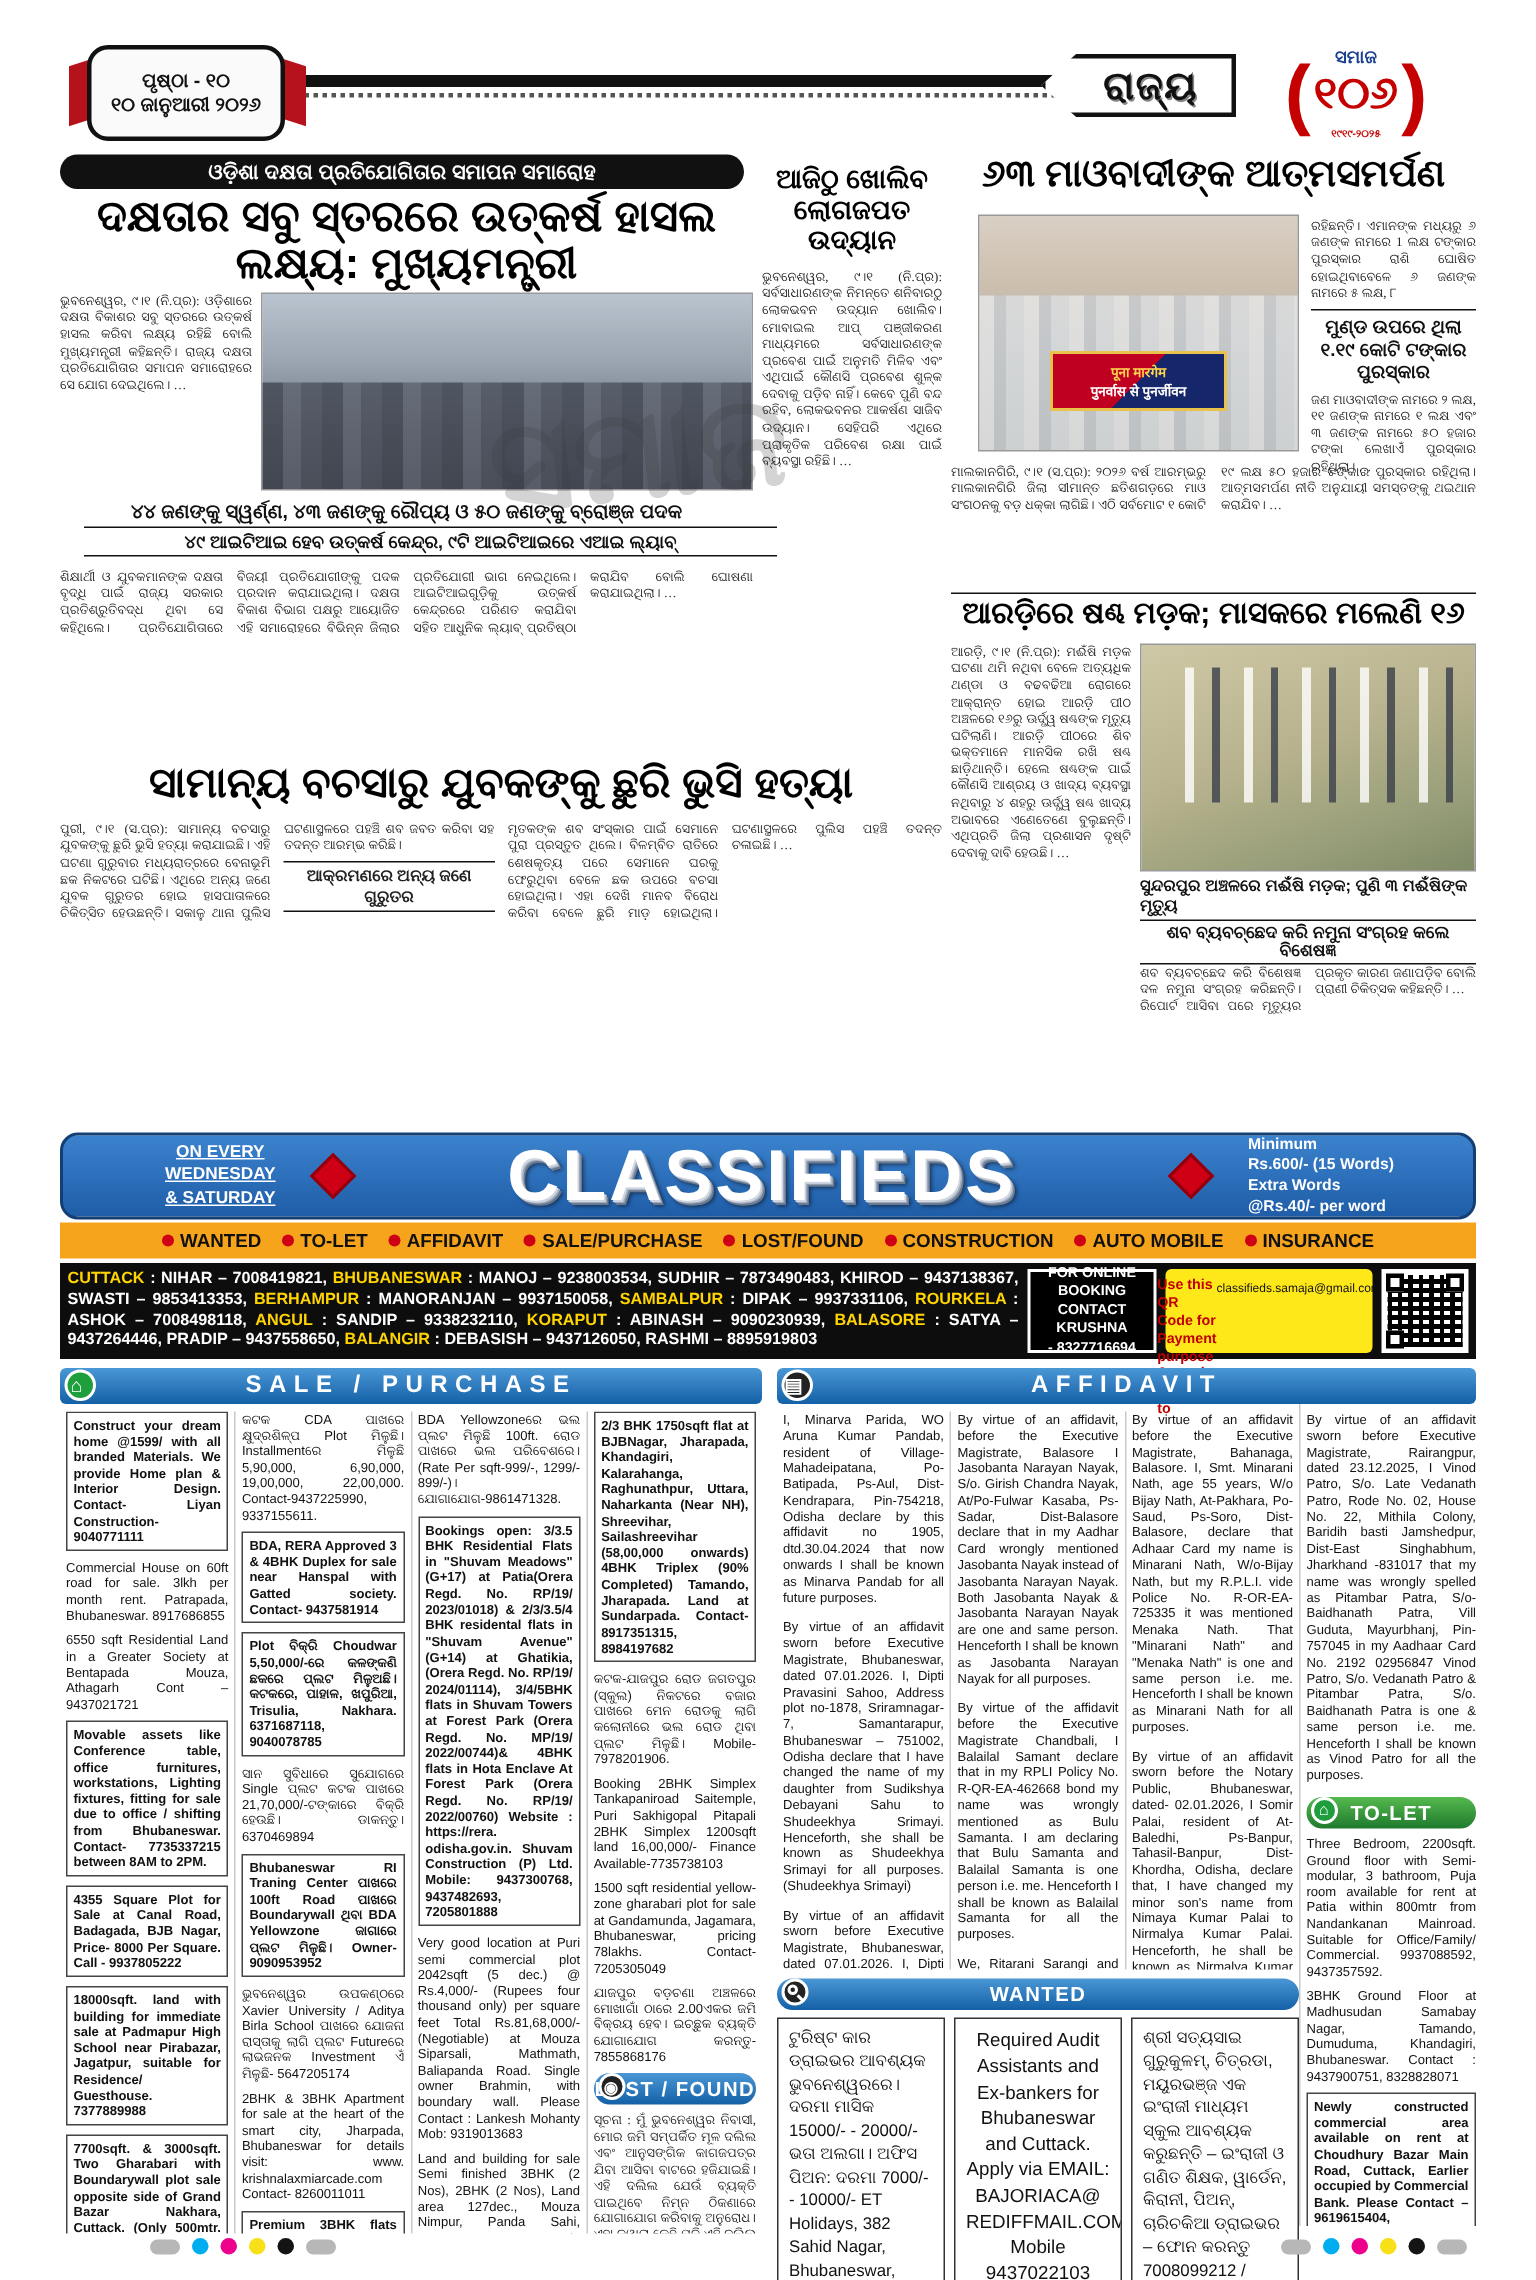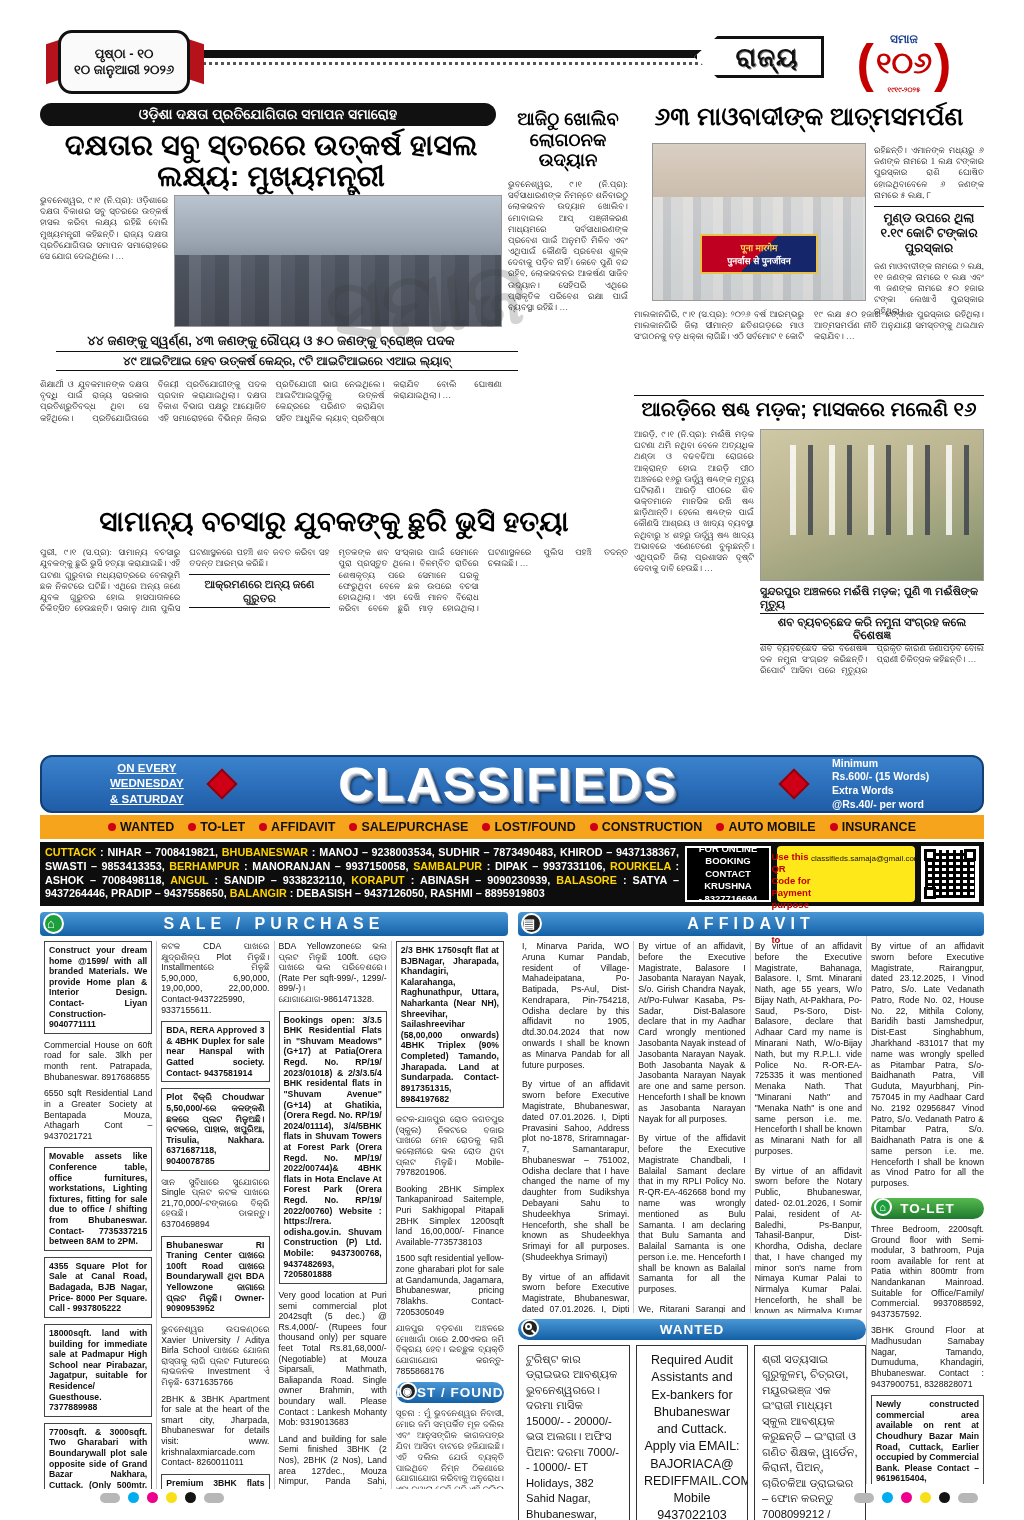--- a/index.html
+++ b/index.html
@@ -182,21 +182,21 @@
     </div>
     <div class="a1-lead odia-body">ଭୁବନେଶ୍ୱର, ୯।୧ (ନି.ପ୍ର): ଓଡ଼ିଶାରେ ଦକ୍ଷତା ବିକାଶର ସବୁ ସ୍ତରରେ ଉତ୍କର୍ଷ ହାସଲ କରିବା ଲକ୍ଷ୍ୟ ରହିଛି ବୋଲି ମୁଖ୍ୟମନ୍ତ୍ରୀ କହିଛନ୍ତି। ରାଜ୍ୟ ଦକ୍ଷତା ପ୍ରତିଯୋଗିତାର ସମାପନ ସମାରୋହରେ ସେ ଯୋଗ ଦେଇଥିଲେ। …</div>
     <div class="photo photo1">
         <div class="ppl"></div>
       </div>
     <div class="a1-sub1 subline">୪୪ ଜଣଙ୍କୁ ସ୍ୱର୍ଣ୍ଣ, ୪୩ ଜଣଙ୍କୁ ରୌପ୍ୟ ଓ ୫୦ ଜଣଙ୍କୁ ବ୍ରୋଞ୍ଜ ପଦକ</div>
     <div class="a1-sub2 subline ruled">୪୯ ଆଇଟିଆଇ ହେବ ଉତ୍କର୍ଷ କେନ୍ଦ୍ର, ୯ଟି ଆଇଟିଆଇରେ ଏଆଇ ଲ୍ୟାବ୍</div>
     <div class="a1-body odia-body">ଶିକ୍ଷାର୍ଥୀ ଓ ଯୁବକମାନଙ୍କ ଦକ୍ଷତା ବୃଦ୍ଧି ପାଇଁ ରାଜ୍ୟ ସରକାର ପ୍ରତିଶ୍ରୁତିବଦ୍ଧ ଥିବା ସେ କହିଥିଲେ। ପ୍ରତିଯୋଗିତାରେ ବିଜୟୀ ପ୍ରତିଯୋଗୀଙ୍କୁ ପଦକ ପ୍ରଦାନ କରାଯାଇଥିଲା। ଦକ୍ଷତା ବିକାଶ ବିଭାଗ ପକ୍ଷରୁ ଆୟୋଜିତ ଏହି ସମାରୋହରେ ବିଭିନ୍ନ ଜିଲାର ପ୍ରତିଯୋଗୀ ଭାଗ ନେଇଥିଲେ। ଆଇଟିଆଇଗୁଡ଼ିକୁ ଉତ୍କର୍ଷ କେନ୍ଦ୍ରରେ ପରିଣତ କରାଯିବା ସହିତ ଆଧୁନିକ ଲ୍ୟାବ୍ ପ୍ରତିଷ୍ଠା କରାଯିବ ବୋଲି ଘୋଷଣା କରାଯାଇଥିଲା। …</div>
 
     <div class="art2">
-      <div class="headline h-xl">ଆଜିଠୁ ଖୋଲିବ ଲୋଗଠନକ ଉଦ୍ୟାନ</div>
+      <div class="headline h-xl">ଆଜିଠୁ ଖୋଲିବ ଲୋଗଜପତ ଉଦ୍ୟାନ</div>
       <div class="body odia-body">ଭୁବନେଶ୍ୱର, ୯।୧ (ନି.ପ୍ର): ସର୍ବସାଧାରଣଙ୍କ ନିମନ୍ତେ ଶନିବାରଠୁ ଲୋକଭବନ ଉଦ୍ୟାନ ଖୋଲିବ। ମୋବାଇଲ ଆପ୍ ପଞ୍ଜୀକରଣ ମାଧ୍ୟମରେ ସର୍ବସାଧାରଣଙ୍କ ପ୍ରବେଶ ପାଇଁ ଅନୁମତି ମିଳିବ ଏବଂ ଏଥିପାଇଁ କୌଣସି ପ୍ରବେଶ ଶୁଳ୍କ ଦେବାକୁ ପଡ଼ିବ ନାହିଁ। କେବେ ପୁଣି ବନ୍ଦ ରହିବ, ଲୋକଭବନର ଆକର୍ଷଣ ସାଜିବ ଉଦ୍ୟାନ। ସେହିପରି ଏଥିରେ ପ୍ରାକୃତିକ ପରିବେଶ ରକ୍ଷା ପାଇଁ ବ୍ୟବସ୍ଥା ରହିଛି। …</div>
     </div>
 
     <div class="art3">
       <div class="headline h-xl">୬୩ ମାଓବାଦୀଙ୍କ ଆତ୍ମସମର୍ପଣ</div>
       <div class="photo photo2">
         <div class="ppl"></div>
         <div class="pbanner">
           <span class="l1">पूना मारगेम</span>
           <span class="l2">पुनर्वास से पुनर्जीवन</span>
@@ -318,21 +318,21 @@
               <div class="ad boxed">4355 Square Plot for Sale at Canal Road, Badagada, BJB Nagar, Price- 8000 Per Square. Call - 9937805222</div>
               <div class="ad boxed">18000sqft. land with building for immediate sale at Padmapur High School near Pirabazar, Jagatpur, suitable for Residence/ Guesthouse. 7377889988</div>
               <div class="ad boxed">7700sqft. &amp; 3000sqft. Two Gharabari with Boundarywall plot sale opposite side of Grand Bazar Nakhara, Cuttack. (Only 500mtr. distance from NH-16). Contact-7978090773</div>
             </div>
           <div class="col" id="sp1">
               <div class="ad">କଟକ CDA ପାଖରେ କ୍ଷୁଦ୍ରଶିଳ୍ପ Plot ମିଳୁଛି। Installmentରେ ମିଳୁଛି 5,90,000, 6,90,000, 19,00,000, 22,00,000. Contact-9437225990, 9337155611.</div>
               <div class="ad boxed">BDA, RERA Approved 3 &amp; 4BHK Duplex for sale near Hanspal with Gatted society. Contact- 9437581914</div>
               <div class="ad boxed">Plot ବିକ୍ରି Choudwar 5,50,000/-ରେ କଳଙ୍କଣି ଛକରେ ପ୍ଲଟ ମିଳୁଅଛି। କଟକରେ, ପାହାଳ, ଖପୁରିଆ, Trisulia, Nakhara. 6371687118, 9040078785</div>
               <div class="ad">ସାନ ସୁବିଧାରେ ସୁଯୋଗରେ Single ପ୍ଲଟ କଟକ ପାଖରେ 21,70,000/-ଟଙ୍କାରେ ବିକ୍ରି ହେଉଛି। ଡାକନ୍ତୁ। 6370469894</div>
               <div class="ad boxed">Bhubaneswar RI Traning Center ପାଖରେ 100ft Road ପାଖରେ Boundarywall ଥିବା BDA Yellowzone ଜାଗାରେ ପ୍ଲଟ ମିଳୁଛି। Owner- 9090953952</div>
-              <div class="ad">ଭୁବନେଶ୍ୱର ଉପକଣ୍ଠରେ Xavier University / Aditya Birla School ପାଖରେ ଯୋଜନା ରାସ୍ତାକୁ ଲାଗି ପ୍ଲଟ Futureରେ ଲାଭଜନକ Investment ଏଁ ମିଳୁଛି- 6371635766</div>
+              <div class="ad">ଭୁବନେଶ୍ୱର ଉପକଣ୍ଠରେ Xavier University / Aditya Birla School ପାଖରେ ଯୋଜନା ରାସ୍ତାକୁ ଲାଗି ପ୍ଲଟ Futureରେ ଲାଭଜନକ Investment ଏଁ ମିଳୁଛି- 5647205174</div>
               <div class="ad">2BHK &amp; 3BHK Apartment for sale at the heart of the smart city, Jharpada, Bhubaneswar for details visit: www. krishnalaxmiarcade.com Contact- 8260011011</div>
               <div class="ad boxed">Premium 3BHK flats with 2T, Puja room etc just 350m from Fire Station square for RS-1.15/1.0cr. 8455096069</div>
             </div>
           <div class="col" id="sp2">
               <div class="ad">BDA Yellowzoneରେ ଭଲ ପ୍ଲଟ ମିଳୁଛି 100ft. ରୋଡ ପାଖରେ ଭଲ ପରିବେଶରେ। (Rate Per sqft-999/-, 1299/- 899/-)। ଯୋଗାଯୋଗ-9861471328.</div>
               <div class="ad boxed">Bookings open: 3/3.5 BHK Residential Flats in "Shuvam Meadows" (G+17) at Patia(Orera Regd. No. RP/19/ 2023/01018) &amp; 2/3/3.5/4 BHK residental flats in "Shuvam Avenue" (G+14) at Ghatikia, (Orera Regd. No. RP/19/ 2024/01114), 3/4/5BHK flats in Shuvam Towers at Forest Park (Orera Regd. No. MP/19/ 2022/00744)&amp; 4BHK flats in Hota Enclave At Forest Park (Orera Regd. No. RP/19/ 2022/00760) Website : https://rera. odisha.gov.in. Shuvam Construction (P) Ltd. Mobile: 9437300768, 9437482693, 7205801888</div>
               <div class="ad">Very good location at Puri semi commercial plot 2042sqft (5 dec.) @ Rs.4,000/- (Rupees four thousand only) per square feet Total Rs.81,68,000/- (Negotiable) at Mouza Siparsali, Mathmath, Baliapanda Road. Single owner Brahmin, with boundary wall. Please Contact : Lankesh Mohanty Mob: 9319013683</div>
               <div class="ad">Land and building for sale Semi finished 3BHK (2 Nos), 2BHK (2 Nos), Land area 127dec., Mouza Nimpur, Panda Sahi, Jagatpur, Cuttack. Rs.3,00,00,000.00 (Rupees three crores) only (negotiable. Please Contact: Lankesh Mohanty, Mob: 9319013683</div>
             </div>
           <div class="col" id="sp3">

